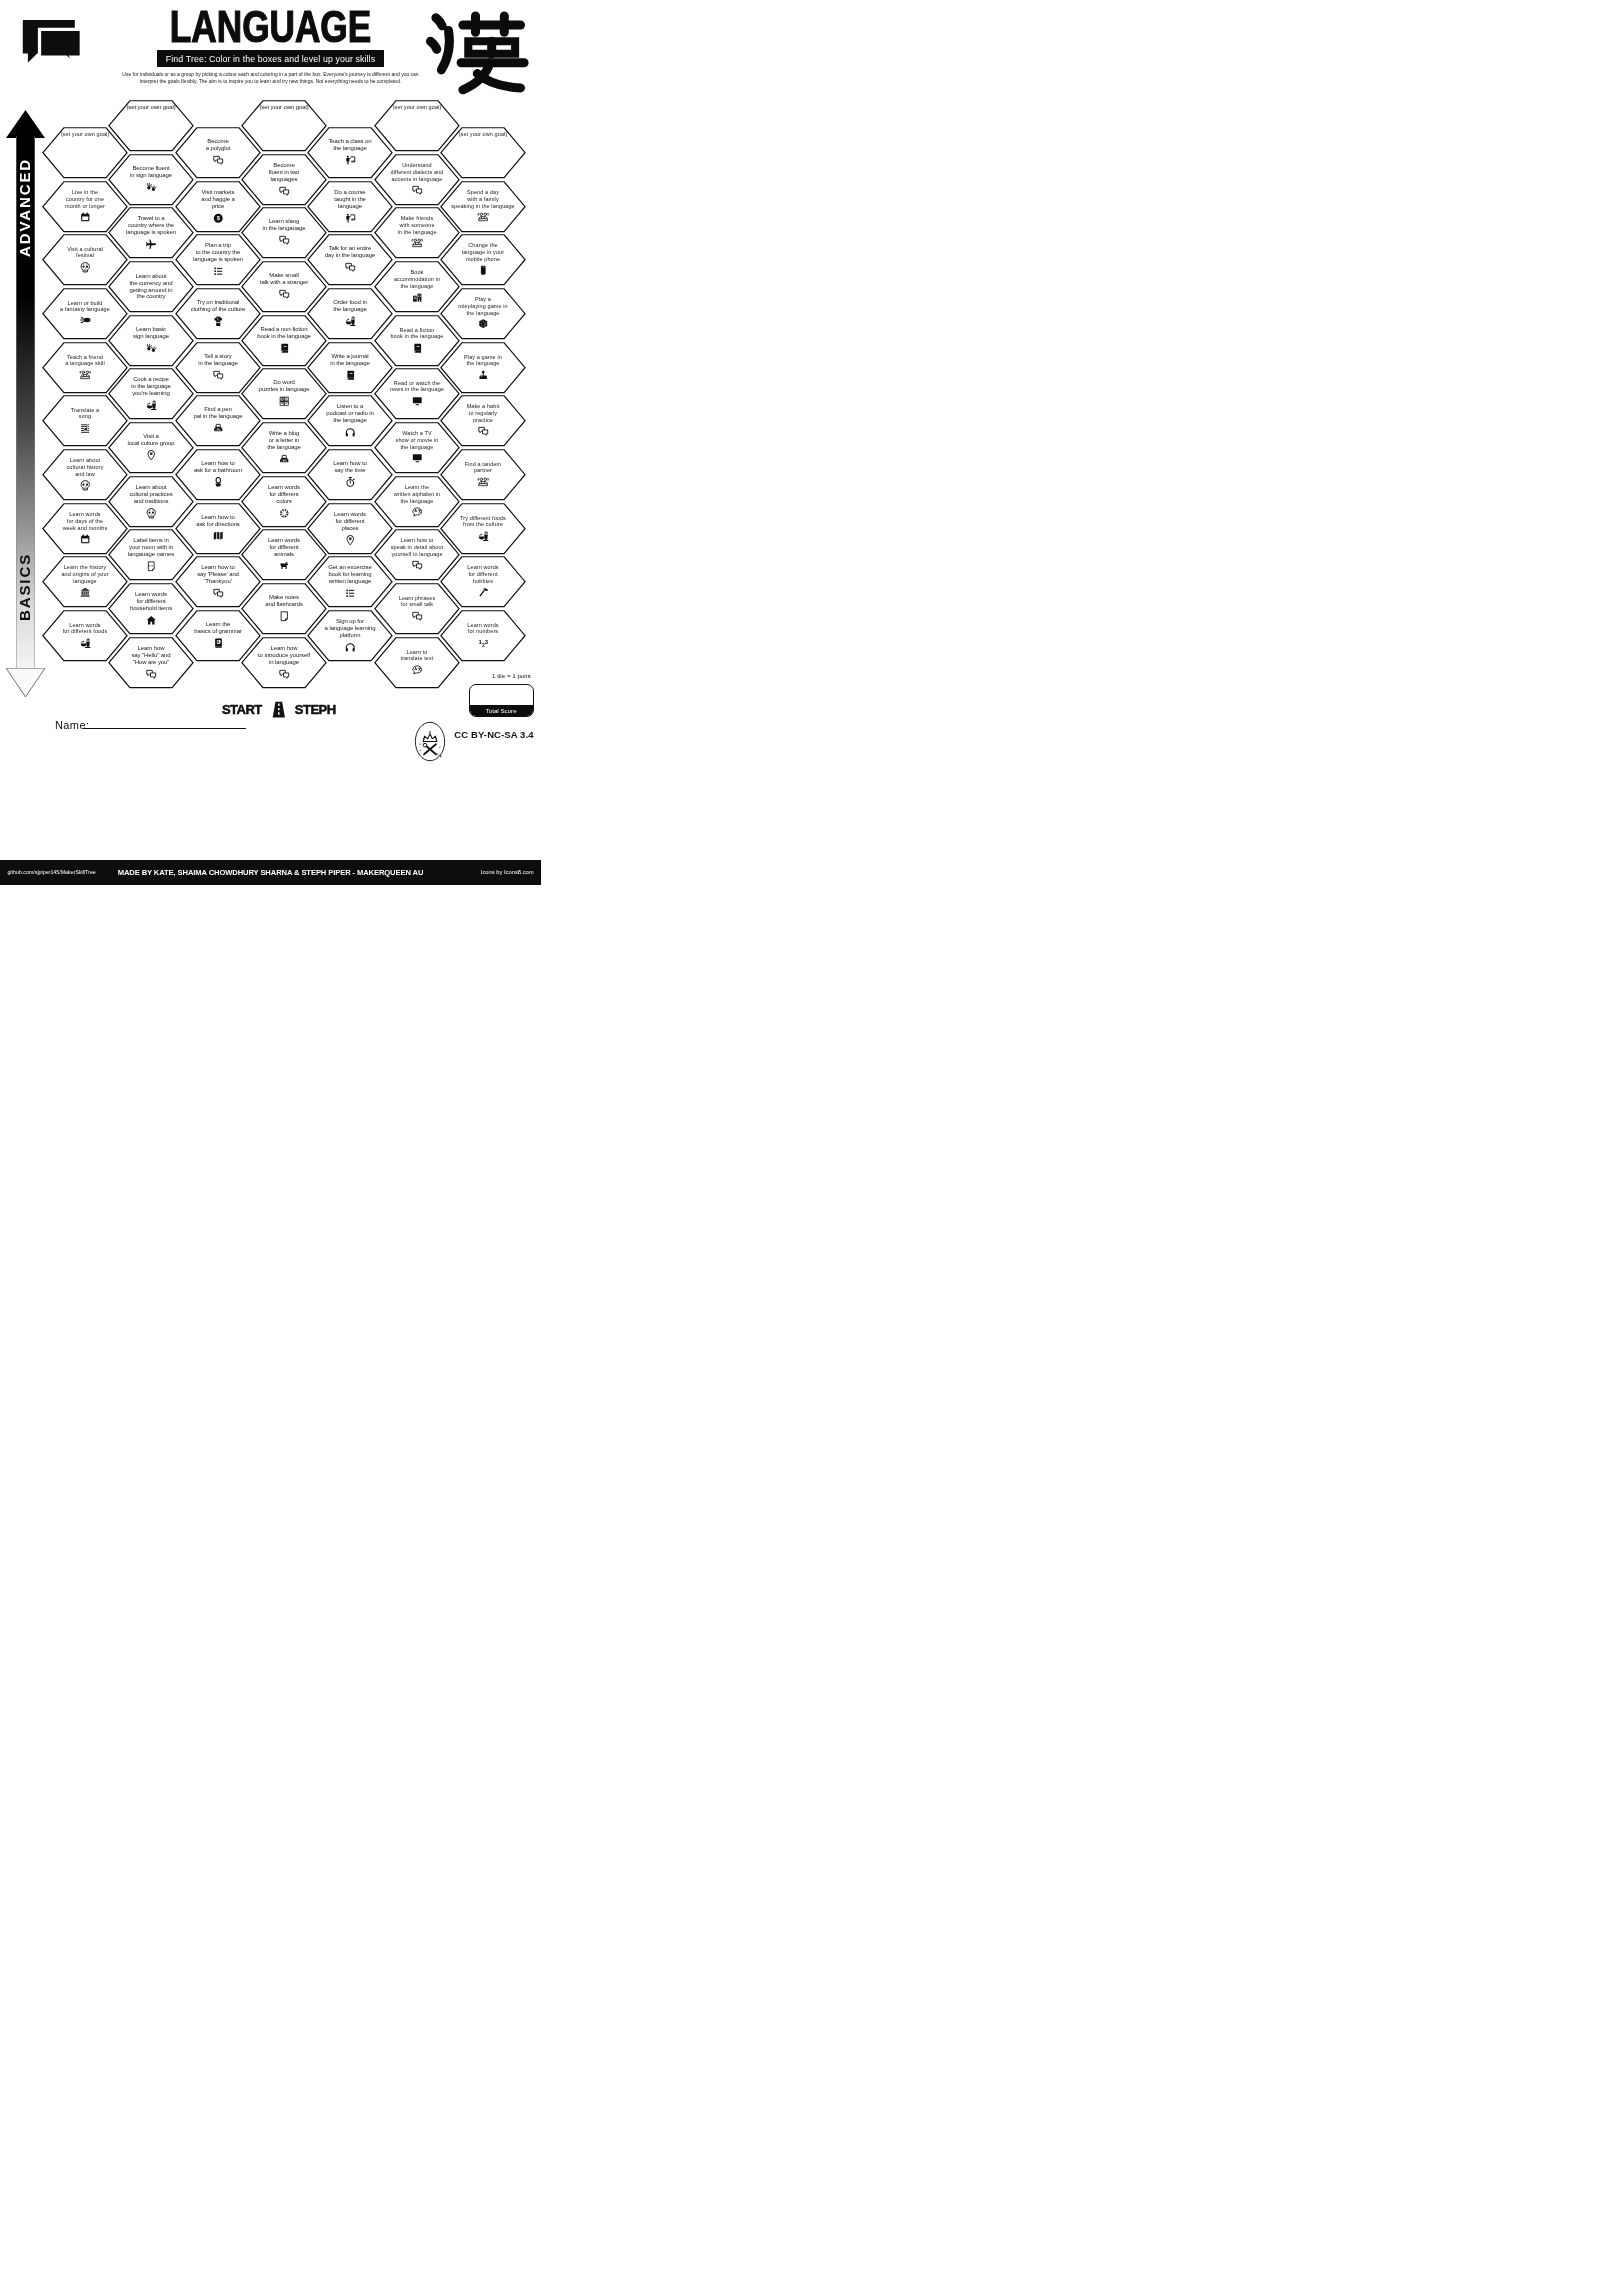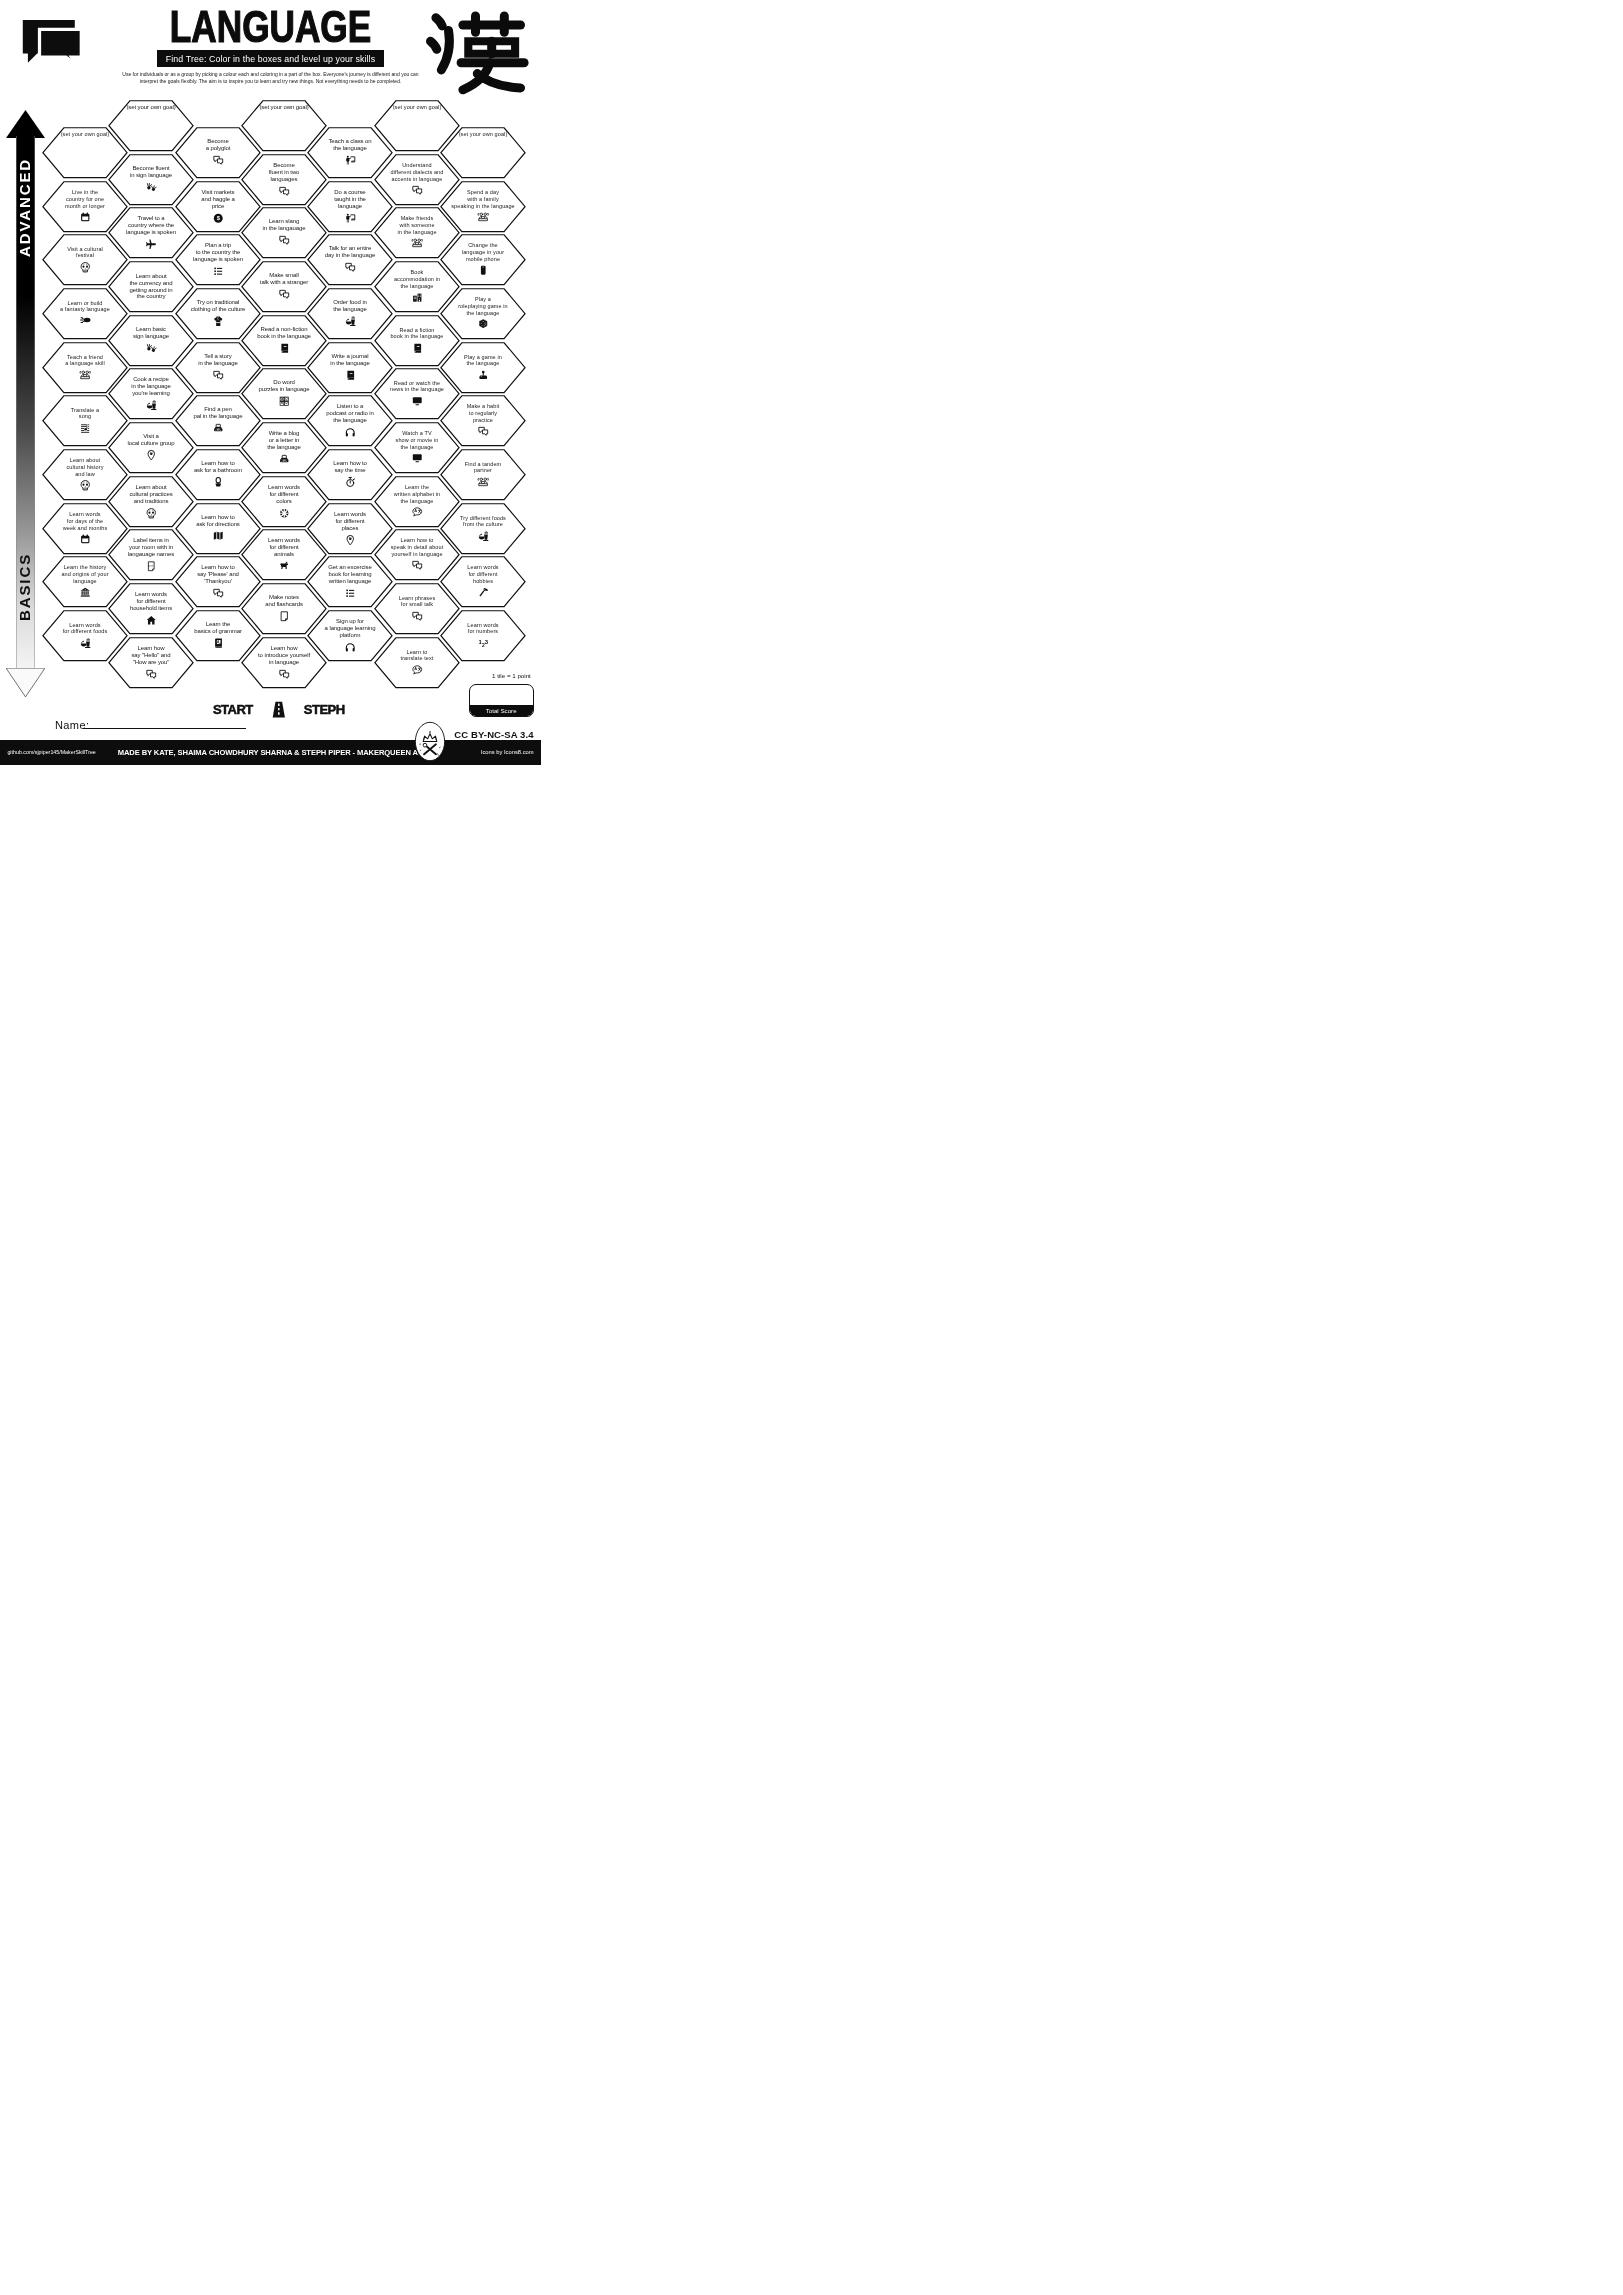--- a/index.html
+++ b/index.html
@@ -1,16 +1,16 @@
 <!DOCTYPE html>
 <html style="font-size:7.4px"><head>
 <meta charset="utf-8">
 <style>
   html,body{margin:0;padding:0;background:#fff;}
-  .page{position:relative;width:541px;height:765px;background:#fff;overflow:hidden;
+  .page{position:relative;width:541px;height:885px;background:#fff;overflow:hidden;
         font-family:"Liberation Sans",sans-serif;color:#111;}
   
   .header-center{position:absolute;left:111px;top:4.6px;width:319px;text-align:center;}
   .title{margin:0;font-size:44px;font-weight:bold;letter-spacing:0;line-height:1.02;
          transform:scaleX(.80);transform-origin:50% 50%;-webkit-text-stroke:1.2px #0c0c0c;color:#0c0c0c;}
   .subtitle-bar{display:inline-block;background:#0d0d0d;color:#fff;padding:3.2px 9.3px;margin-top:0.9px;
                 font-size:8.8px;letter-spacing:0.1px;}
   .description{margin:4.2px auto 0;width:305px;font-size:5px;line-height:1.5;color:#161616;white-space:pre-line;}
   .kanji-svg{position:absolute;right:11px;top:7.4px;}
   .logo-svg{position:absolute;left:20.4px;top:17.6px;}
@@ -30,21 +30,21 @@
   .hex svg.outline{position:absolute;inset:0;overflow:visible;}
   .hex .content{position:absolute;inset:0;display:flex;flex-direction:column;align-items:center;
       justify-content:center;padding:1.9px 11px;box-sizing:border-box;text-align:center;}
   .hex .label{white-space:pre-line;color:#1a1a1a;}
   .f-narrow .label{font-size:6px;line-height:1.16;letter-spacing:-0.1px;}
   .f-wide .label{font-size:5.5px;line-height:1.22;letter-spacing:0.1px;}
   .hex .icon{margin-top:1.9px;flex:0 0 auto;}
   .hex.goal .content{justify-content:flex-start;padding-top:3.7px;}
   
   .start-row{position:absolute;left:0;right:0;top:699px;display:flex;justify-content:center;
-      align-items:center;gap:15px;transform:translateX(8.3px);}
+      align-items:center;gap:6px;transform:translateX(8.3px);}
   .start-word{font-size:13px;font-weight:bold;letter-spacing:-0.5px;-webkit-text-stroke:0.5px #0c0c0c;}
   .name-label{position:absolute;left:55px;top:719px;font-size:11px;letter-spacing:0.4px;}
   .name-line{position:absolute;left:83px;top:718px;width:163px;border-bottom:1.1px solid #111;height:10.2px;}
   .tile-note{position:absolute;right:10.2px;top:672px;font-size:6.2px;}
   .score-box{position:absolute;right:7.4px;top:684px;width:63px;height:30.5px;border:1.2px solid #111;
       border-radius:7px;overflow:hidden;display:flex;flex-direction:column;background:#fff;}
   .score-space{flex:1;}
   .score-band{height:11px;background:#0d0d0d;color:#fff;font-size:6.2px;display:flex;
       align-items:center;justify-content:center;}
   .mq-logo{position:absolute;right:95px;top:721px;z-index:5;}

